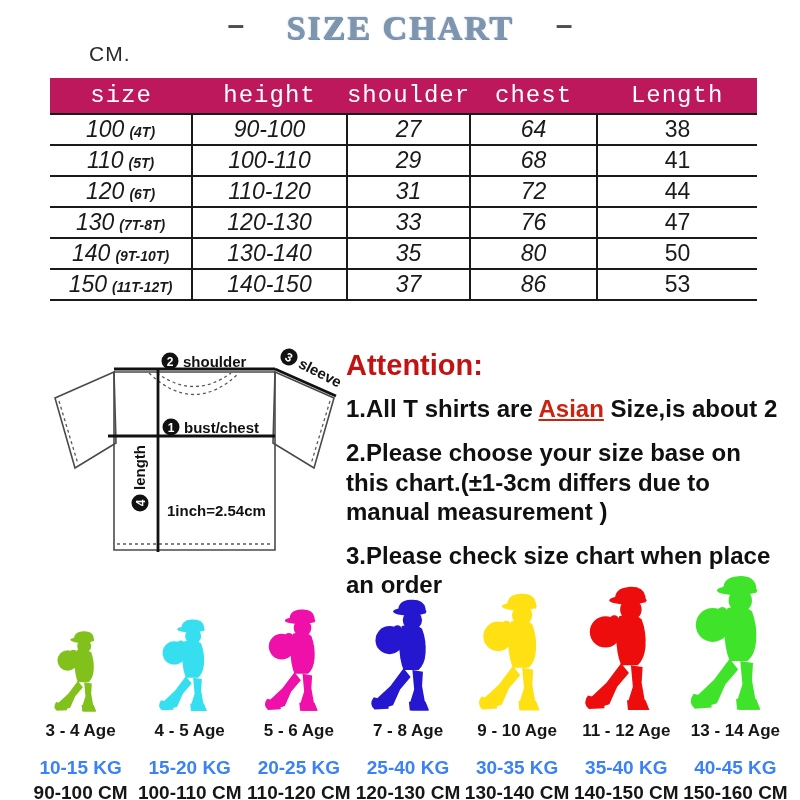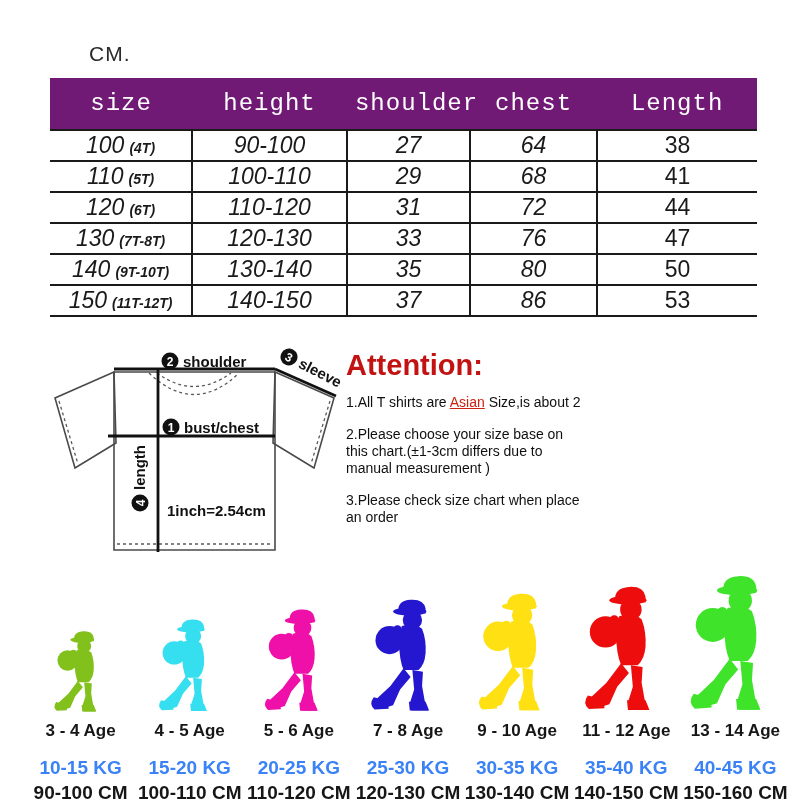--- a/index.html
+++ b/index.html
@@ -18,41 +18,41 @@
     letter-spacing:2px; color:#7d95af;
     text-shadow: 0 0 2px #aebfd2, 1px 1px 0 #67809c;
   }
   .cm-label { position:absolute; top:42px; left:89px; font-size:21px; color:#2a2a2a; letter-spacing:1px; }
 
   
   table.size-table { position:absolute; top:78px; left:50px; width:707px; border-collapse:collapse; table-layout:fixed; }
   .size-table col.c1{width:20.1%}.size-table col.c2{width:21.9%}.size-table col.c3{width:17.4%}
   .size-table col.c4{width:18.0%}.size-table col.c5{width:22.6%}
   .size-table thead th {
-    background:#701a75; color:#fff; font-family:"Liberation Mono", monospace;
-    font-size:24px; font-weight:normal; height:35px; padding:8px; letter-spacing:1px;
+    background:#be185d; color:#fff; font-family:"Liberation Mono", monospace;
+    font-size:24px; font-weight:normal; height:35px; padding:0; letter-spacing:1px;
   }
   .size-table tbody td {
     text-align:center; vertical-align:middle; font-size:23px; color:#1a1a1a;
     height:29px; padding:0; border-top:2px solid #1a1a1a; white-space:nowrap;
   }
   .size-table tbody td:not(:last-child){ border-right:2px solid #1a1a1a;font-style:italic; }
   .size-table tbody tr:last-child td { border-bottom:2px solid #1a1a1a; }
   .size-tag { font-size:14px; font-weight:bold; margin-left:5px; letter-spacing:0; }
 
   .measured-note { position:absolute; top:330px; right:36px; font-size:25px; color:#0d0d0d; }
   .measured-note .dash { margin-right:10px; }
 
   
   .diagram { position:absolute; top:348px; left:42px; width:306px; height:220px; }
 
   
   .attention { position:absolute; top:349px; left:346px; width:452px; }
   .attention-heading { margin:0 0 12px 0; font-size:29px; font-weight:bold; color:#c21212; }
-  .attention-item { margin:0 0 15px 0; font-weight:normal; font-size:14px; line-height:1.22; color:#101010; }
+  .attention-item { margin:0 0 15px 0; font-weight:bold; font-size:24px; line-height:1.22; color:#101010; }
   .asian-highlight { color:#cc2212; text-decoration:underline; }
 
   
   .figures { position:absolute; top:560px; left:26px; width:764px; display:flex; }
   .figure-col { flex:1 1 0; display:flex; flex-direction:column; align-items:center; }
   .fig-box { height:154px; display:flex; align-items:flex-end; justify-content:center; }
   .fig-1{width:64px;height:84px}.fig-2{width:73px;height:96px}.fig-3{width:81px;height:106px}
   .fig-4{width:88px;height:116px}.fig-5{width:93px;height:122px}.fig-6{width:98px;height:129px}
   .fig-7{width:106px;height:140px}
   .age-label { margin-top:7px; font-size:17px; font-weight:bold; color:#161616; white-space:nowrap; }
@@ -76,20 +76,23 @@
     <circle cx="29" cy="48" r="16"></circle>
     <path d="M45,80 L30,100 L15,114 L13,122 L20,126 L33,122 L41,104 L53,90 Z"></path>
     <path d="M11,113 L27,117 L28,126 L12,127 Q5,121 11,113 Z"></path>
     <path d="M55,82 L57,104 L52,120 L54,128 L73,128 L69,117 L66,100 L67,84 Z"></path>
     <path d="M51,118 L70,118 L74,128 L52,128 Z"></path>
   </symbol>
 </svg>
 
 <div class="page">
 
+  <div class="title-row">
+    <span class="title-dash left">–</span><span class="title-text">SIZE CHART</span><span class="title-dash right">–</span>
+  </div>
   <div class="cm-label">CM.</div>
 
   <table class="size-table">
     <colgroup>
         <col class="c1">
         <col class="c2">
         <col class="c3">
         <col class="c4">
         <col class="c5">
       </colgroup>
@@ -252,21 +255,21 @@
       <div class="cmr-label">110-120 CM</div>
     </div>
 
     <div class="figure-col">
       <div class="fig-box">
           <svg class="fig-4" viewBox="0 0 100 132">
             <use href="#kid-shape" fill="#2417cf"></use>
           </svg>
         </div>
       <div class="age-label">7 - 8 Age</div>
-      <div class="kg-label">25-30 KG</div>
+      <div class="kg-label">25-40 KG</div>
       <div class="cmr-label">120-130 CM</div>
     </div>
 
     <div class="figure-col">
       <div class="fig-box">
           <svg class="fig-5" viewBox="0 0 100 132">
             <use href="#kid-shape" fill="#ffe012"></use>
           </svg>
         </div>
       <div class="age-label">9 - 10 Age</div>

